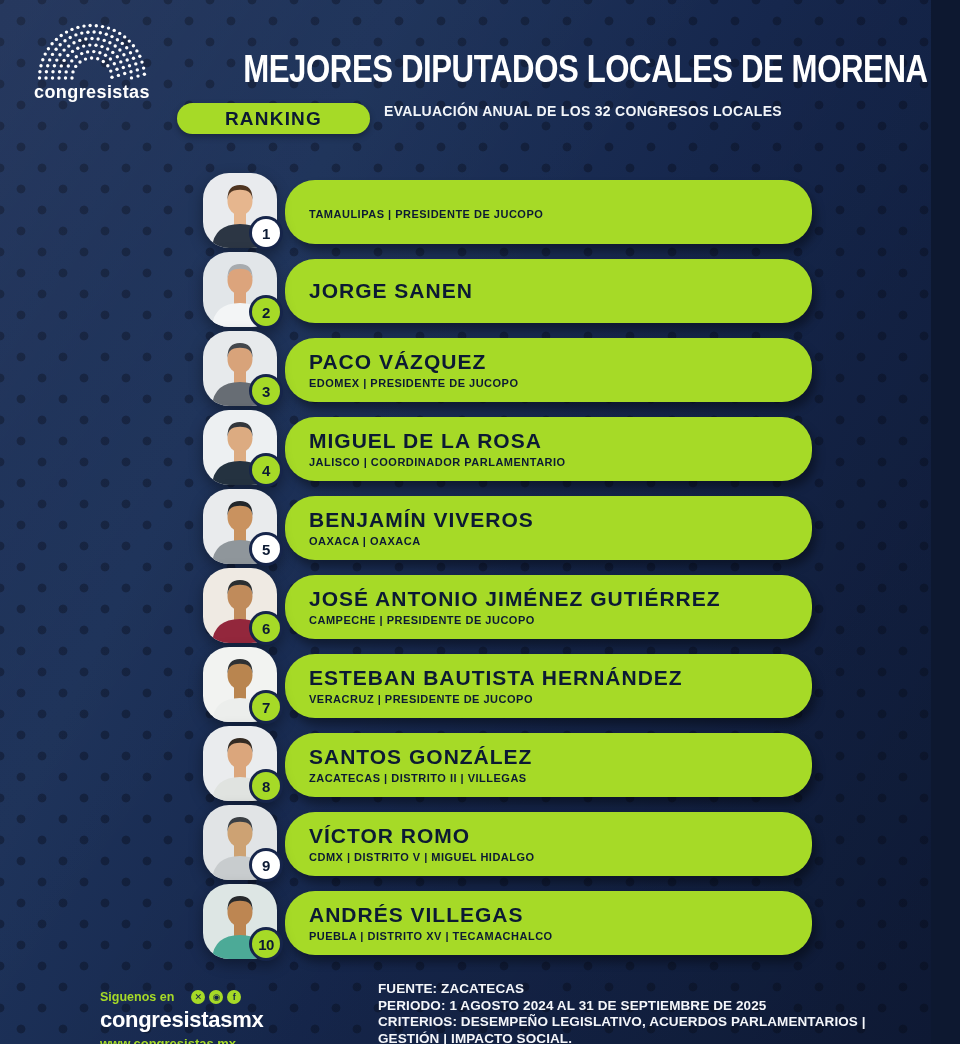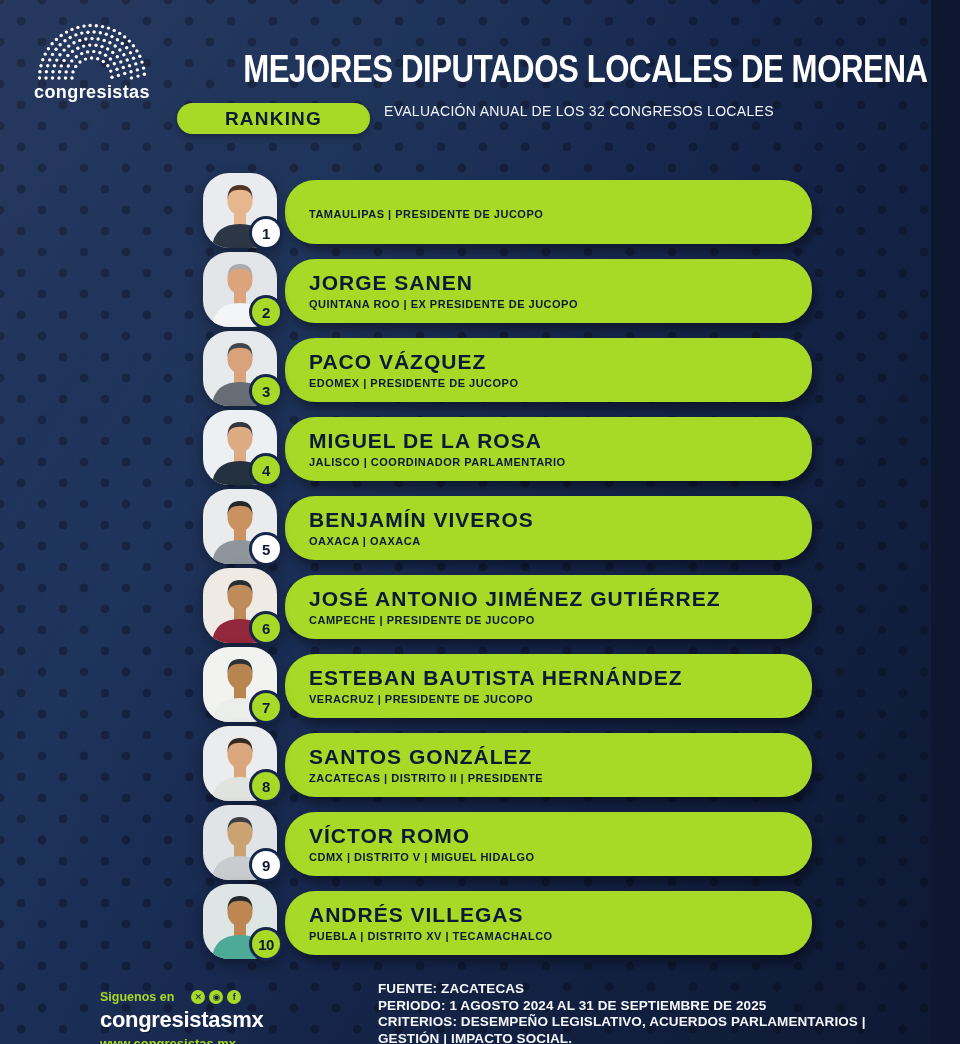--- a/index.html
+++ b/index.html
@@ -35,21 +35,21 @@
     display:inline-block;color:#fff;font-weight:bold;font-size:38px;letter-spacing:-.5px;
     transform:scaleX(.82);transform-origin:center;
   }
   .ranking-row{left:177px;top:103px;right:45px;display:flex;align-items:flex-start;}
   .ranking-pill{
     width:193px;height:31px;border-radius:17px;background:#a6da27;
     display:flex;align-items:center;justify-content:center;
     color:#0c1a33;font-weight:bold;font-size:19px;letter-spacing:1.2px;
     box-shadow:0 3px 6px rgba(0,0,0,.3);
   }
-  .ranking-sub{margin-left:14px;color:#f2f5f9;font-size:14px;font-weight:400;letter-spacing:.3px;}
+  .ranking-sub{margin-left:14px;color:#f2f5f9;font-size:14px;font-weight:700;letter-spacing:.3px;}
 
   
   .list{left:203px;top:173px;width:609px;display:flex;flex-direction:column;}
   .row{position:relative;height:75px;margin-bottom:4px;display:flex;}
   .avatar{
     position:relative;width:74px;height:75px;border-radius:26px;overflow:visible;
     flex:0 0 74px;margin-right:8px;filter:drop-shadow(0 5px 7px rgba(0,0,0,.35));
   }
   .avatar-ph{width:74px;height:75px;border-radius:26px;overflow:hidden;}
   .avatar-ph svg{display:block;}
@@ -250,21 +250,20 @@
             <ellipse cx="37" cy="28" rx="12.5" ry="14.5" fill="#dca47c"></ellipse>
             <path d="M 24.5 27 Q 24 12 37 12 Q 50 12 49.5 27 Q 49 19 43 17.5 Q 37 16 31 17.5 Q 25 19 24.5 27 Z" fill="#a7abae"></path>
           </svg>
         </div>
         <div class="badge badge--green">
             <span>2</span>
           </div>
       </div>
       <div class="pill">
         <div class="name">JORGE SANEN</div>
-        <div class="detail">QUINTANA ROO | EX PRESIDENTE DE JUCOPO</div>
       </div>
     </div>
 
     <div class="row">
       <div class="avatar">
         <div class="avatar-ph">
           <svg width="74" height="75" viewBox="0 0 74 75">
             <rect x="0" y="0" width="74" height="75" fill="#e7eaec"></rect>
             <rect x="31" y="40" width="12" height="16" fill="#d8a37a"></rect>
             <path d="M 9 75 Q 11 51 37 51 Q 63 51 65 75 Z" fill="#676d74"></path>
@@ -376,21 +375,21 @@
             <ellipse cx="37" cy="28" rx="12.5" ry="14.5" fill="#dba67c"></ellipse>
             <path d="M 24.5 27 Q 24 12 37 12 Q 50 12 49.5 27 Q 49 19 43 17.5 Q 37 16 31 17.5 Q 25 19 24.5 27 Z" fill="#332a22"></path>
           </svg>
         </div>
         <div class="badge badge--green">
             <span>8</span>
           </div>
       </div>
       <div class="pill">
         <div class="name">SANTOS GONZÁLEZ</div>
-        <div class="detail">ZACATECAS | DISTRITO II | PRESIDENTE</div>
+        <div class="detail">ZACATECAS | DISTRITO II | VILLEGAS</div>
       </div>
     </div>
 
     <div class="row">
       <div class="avatar">
         <div class="avatar-ph">
           <svg width="74" height="75" viewBox="0 0 74 75">
             <rect x="0" y="0" width="74" height="75" fill="#e1e4e6"></rect>
             <rect x="31" y="40" width="12" height="16" fill="#cda273"></rect>
             <path d="M 9 75 Q 11 51 37 51 Q 63 51 65 75 Z" fill="#c8ccce"></path>

